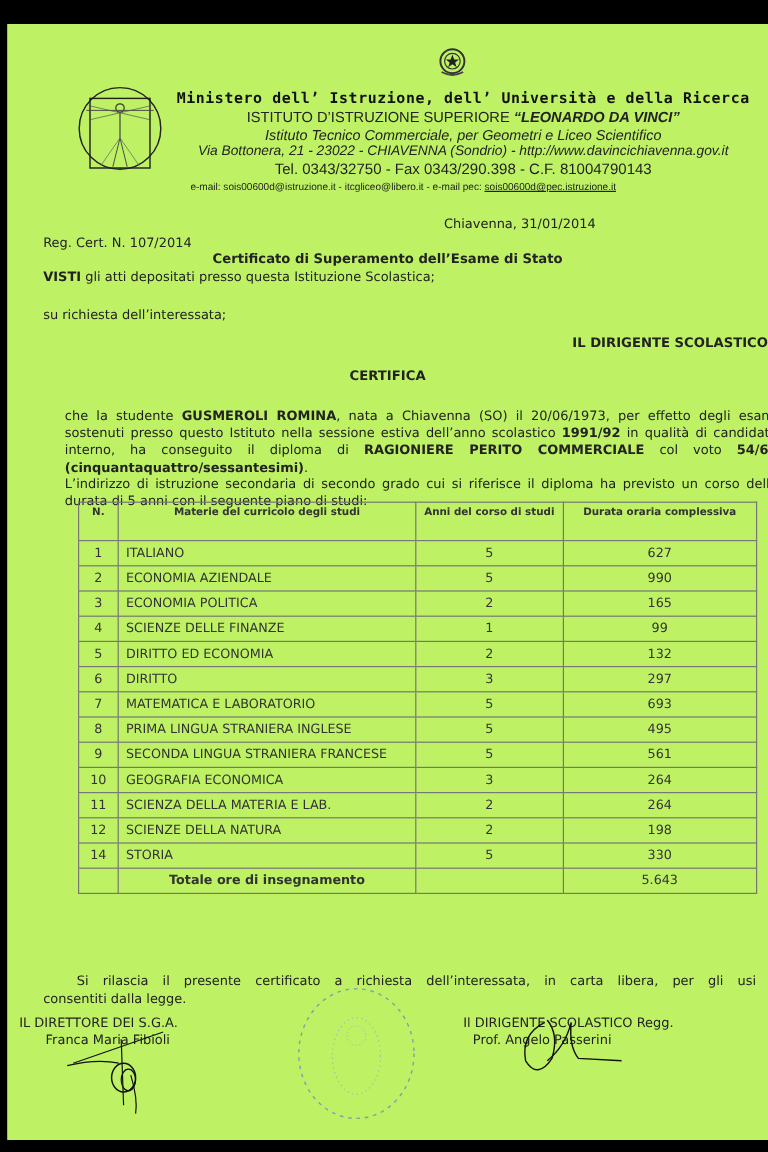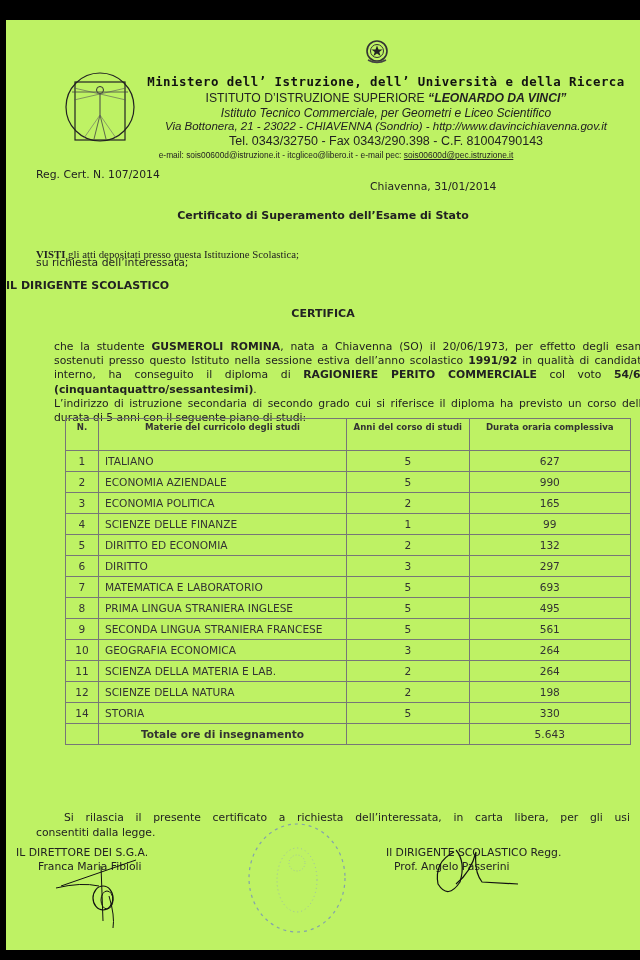--- a/index.html
+++ b/index.html
@@ -19,26 +19,26 @@
   .ministry { top: 54px; font-family: "DejaVu Sans Mono", monospace; font-weight: bold; font-size: 12.4px; letter-spacing: 0.5px; color: #111; }
   .institute { top: 71px; font-family: "Liberation Sans", sans-serif; font-size: 12.2px; }
   .institute b { font-style: italic; margin-top: 48px; }
   .ist-sub { top: 86px; font-family: "Liberation Sans", sans-serif; font-style: italic; font-size: 12px; }
   .address { top: 100px; font-family: "Liberation Sans", sans-serif; font-style: italic; font-size: 11.5px; }
   .tel { top: 114px; font-family: "Liberation Sans", sans-serif; font-size: 12.5px; }
   .email { top: 130px; left: 20px; width: 620px; font-family: "Liberation Sans", sans-serif; font-size: 8.4px; }
   .email u { text-decoration: underline; }
 
   .body-text { font-family: "DejaVu Sans", sans-serif; font-size: 10.8px; color: #222; }
-  .reg { left: 30px; top: 148px; }
+  .reg { left: 30px; top: 176px; }
   .date { left: 364px; top: 160px; text-align: center; }
   .title { left: 0; width: 634px; text-align: center; top: 189px; font-weight: bold; font-size: 11px; }
-  .visti { left: 30px; top: 228px; font-family: Liberation Serif, serif; }
+  .visti { left: 30px; top: 204px; }
   .richiesta { left: 30px; top: 236px; }
-  .dirigente { left: 0; width: 634px; text-align: left; top: 259px; font-weight: bold; font-size: 11px; }
+  .dirigente { left: 0; width: 634px; text-align: right; top: 259px; font-weight: bold; font-size: 11px; }
   .certifica { left: 0; width: 634px; text-align: center; top: 287px; font-weight: bold; font-size: 11px; }
   .para { left: 30px; top: 320px; width: 594px; text-align: justify; line-height: 14.2px; font-size: 10.8px; margin-left: 18px; }
 
   
   table.curr {
     position: absolute; left: 59px; top: 398px; width: 566px; border-collapse: collapse;
     font-family: "DejaVu Sans", sans-serif; font-size: 10.6px; color: #333;
   }
   table.curr td, table.curr th { border: 1px solid #777; padding: 0 6px; height: 20px; }
   table.curr th { font-size: 8.6px; font-weight: bold; vertical-align: top; height: 31px; line-height: 17px; padding-top: 0; }

